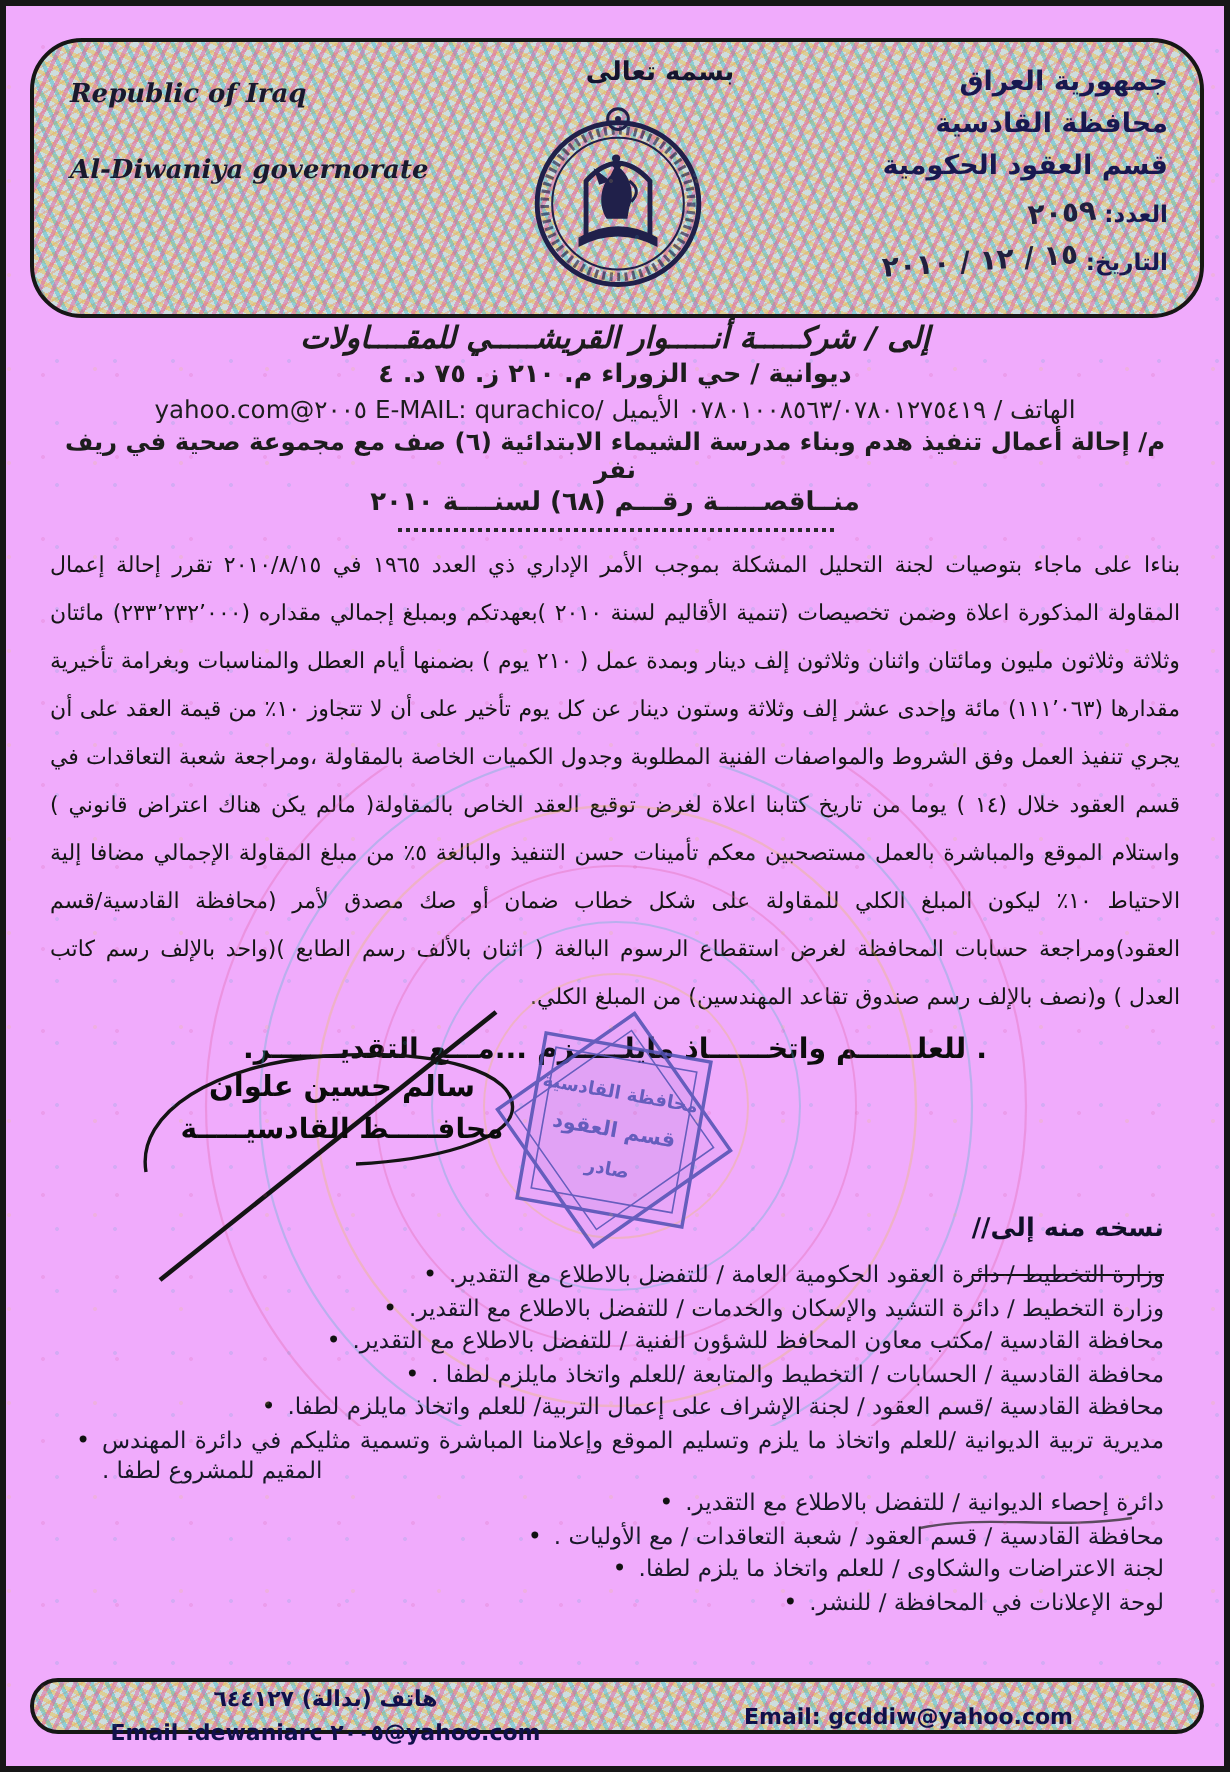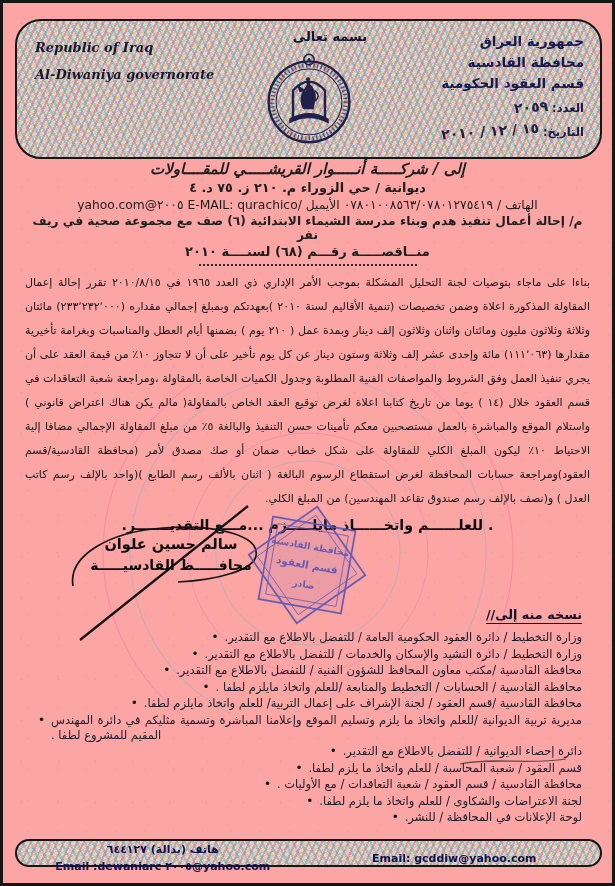--- a/index.html
+++ b/index.html
@@ -1,36 +1,36 @@
 <!DOCTYPE html>
 <html lang="ar"><head>
 <meta charset="utf-8">
 <style>
   html,body{margin:0;padding:0;background:#e9e7e1;}
-  .page{position:relative;width:615px;height:886px;margin:0 auto;background:#fca5a5;
+  .page{position:relative;width:615px;height:886px;margin:0 auto;background:#f0abfc;
         border:3px solid #161616;box-sizing:border-box;overflow:hidden;
         font-family:"DejaVu Sans",sans-serif;color:#1d1d1d;}
   .page::after{content:"";position:absolute;inset:0;pointer-events:none;opacity:.28;
         background-image:radial-gradient(rgba(210,80,150,.55) .8px,transparent 1.1px),
                          radial-gradient(rgba(60,170,200,.55) .8px,transparent 1.1px),
                          radial-gradient(rgba(230,200,90,.6) .8px,transparent 1.1px);
         background-size:37px 41px,29px 31px,43px 47px;
         background-position:0 0,11px 7px,23px 17px;}
   .band{position:absolute;left:12px;width:587px;border:2.5px solid #161616;box-sizing:border-box;
         background-color:#cdddde;
         background-image:
           repeating-linear-gradient(115deg,rgba(226,93,162,.5) 0 2px,rgba(0,0,0,0) 2px 6px),
           repeating-linear-gradient(65deg,rgba(64,186,205,.45) 0 2px,rgba(0,0,0,0) 2px 7px),
           repeating-linear-gradient(25deg,rgba(235,193,80,.5) 0 2px,rgba(0,0,0,0) 2px 5px),
           repeating-linear-gradient(150deg,rgba(240,130,70,.35) 0 1px,rgba(0,0,0,0) 1px 4px);}
   .band.header{top:16px;height:140px;border-radius:26px;}
   .band.footer{top:836px;height:28px;border-radius:14px;}
   .eng{position:absolute;left:18px;top:20px;font-family:"DejaVu Serif",serif;font-style:italic;
        font-weight:bold;font-size:13px;color:#19192e;line-height:1.1;}
-  .eng .l2{margin-top:13px;}
+  .eng .l2{margin-top:24px;}
   .basmala{position:absolute;left:0;right:0;top:8px;text-align:center;font-weight:bold;
        font-size:13px;color:#14142e;padding-left:43px;}
   .seal{position:absolute;left:50%;top:30px;transform:translateX(-50%);}
   .hdr-right{position:absolute;right:16px;top:10px;text-align:right;direction:rtl;
        color:#181850;font-weight:bold;font-size:13px;line-height:1.55;}
   .hdr-right .big{font-size:13.5px;text-align:right;}
   .hdr-meta{font-size:11.5px;margin-top:3px;font-weight:bold;}
   .handw{display:inline-block;font-size:14px;transform:rotate(-4deg);font-weight:bold;color:#20203f;}
   .content{position:absolute;left:22px;right:22px;top:157px;direction:rtl;}
   .c{text-align:center;}
@@ -43,21 +43,21 @@
   .para{margin-top:5px;text-align:justify;font-size:11px;line-height:24px;color:#151515;}
   .closing{margin-top:6px;text-align:center;font-weight:bold;font-size:14.2px;color:#0d0d0d;}
   .arcs{position:absolute;left:60px;top:380px;pointer-events:none;}
   .sig-block{position:absolute;left:78px;top:533px;width:180px;text-align:center;direction:rtl;
        font-weight:bold;color:#0b0b0b;}
   .sig-name{font-size:14.5px;}
   .sig-title{font-size:14px;margin-top:5px;}
   .sig-strokes{position:absolute;left:45px;top:495px;pointer-events:none;}
   .stamp{position:absolute;left:243px;top:498px;pointer-events:none;opacity:.88;}
   .copies-hdr{position:absolute;right:30px;top:604px;direction:rtl;font-weight:bold;font-size:12.8px;
-       border-bottom:1.5px solid #111;padding-bottom:1px;color:#101028;}
+       border-bottom:1.5px solid #111;padding-bottom:15px;color:#101028;}
   .copy-list{position:absolute;right:30px;left:48px;top:627px;direction:rtl;color:#181828;}
   .copy-item{position:relative;width:fit-content;max-width:100%;font-size:11.5px;line-height:15px;
        margin-bottom:1.5px;}
   .copy-item::before{content:"•";position:absolute;left:-13px;top:0;font-size:12px;color:#111;}
   .copy-item.wide{width:100%;text-align:justify;text-align-last:left;}
   .strike-mark{position:absolute;left:455px;top:752px;pointer-events:none;}
   .foot-grid{position:absolute;inset:0;display:grid;grid-template-columns:1fr 1fr;align-items:center;}
   .foot-col{text-align:center;font-size:11px;font-weight:bold;color:#10104a;line-height:1.55;}
 </style>
 </head>
@@ -175,23 +175,20 @@
       <div class="copy-item">
       <span>محافظة القادسية /قسم العقود / لجنة الإشراف على إعمال التربية/ للعلم واتخاذ مايلزم لطفا.</span>
     </div>
       <div class="copy-item wide">
       <span>مديرية تربية الديوانية /للعلم واتخاذ ما يلزم وتسليم الموقع وإعلامنا المباشرة وتسمية مثليكم في دائرة المهندس المقيم للمشروع لطفا .</span>
     </div>
       <div class="copy-item">
       <span>دائرة إحصاء الديوانية / للتفضل بالاطلاع مع التقدير.</span>
     </div>
       <div class="copy-item">
-      <span>قسم العقود / شعبة المحاسبة / للعلم واتخاذ ما يلزم لطفا.</span>
-    </div>
-      <div class="copy-item">
       <span>محافظة القادسية / قسم العقود / شعبة التعاقدات / مع الأوليات .</span>
     </div>
       <div class="copy-item">
       <span>لجنة الاعتراضات والشكاوى / للعلم واتخاذ ما يلزم لطفا.</span>
     </div>
       <div class="copy-item">
       <span>لوحة الإعلانات في المحافظة / للنشر.</span>
     </div>
     </div>
 

